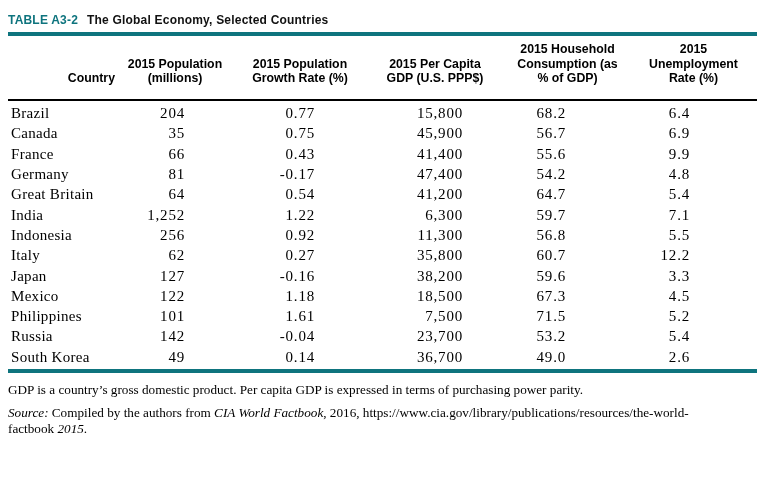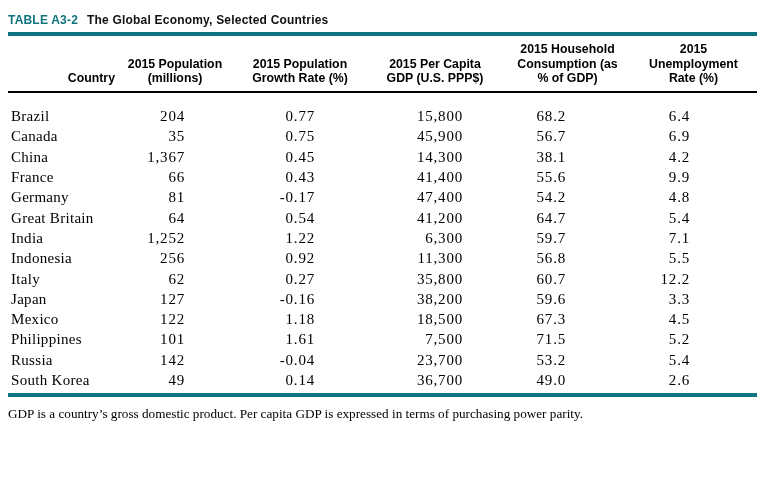--- a/index.html
+++ b/index.html
@@ -33,36 +33,36 @@
     margin-top:2px;
   }
   col.c0{width:107px;} col.c1{width:120px;} col.c2{width:130px;}
   col.c3{width:140px;} col.c4{width:125px;} col.c5{width:127px;}
 
   thead tr{border-bottom:2px solid #000;}
   thead th{
     font-family:"Liberation Sans",sans-serif;font-weight:bold;
     font-size:12.3px;line-height:14.5px;
     vertical-align:bottom;text-align:center;
-    white-space:pre-line;padding:4px 0 5px 0;
+    white-space:pre-line;padding:4px 0 13px 0;
   }
   thead th.col-0{text-align:right;padding-left:2px;}
 
   tbody td{
     font-size:15px;height:20.3px;padding:0;
     text-align:right;vertical-align:middle;
     letter-spacing:.8px;white-space:nowrap;
   }
   tbody td.col-0{text-align:left;padding-left:3px;letter-spacing:.3px;}
   tbody td.col-1{padding-right:50px;}
   tbody td.col-2{padding-right:50px;margin-top:6px;}
   tbody td.col-3{padding-right:42px;text-align:right;}
   tbody td.col-4{padding-right:64px;}
   tbody td.col-5{padding-right:67px;}
-  tbody tr:first-child td{padding-top:14px;}
+  tbody tr:first-child td{padding-top:3px;}
 
   
   .note{font-size:13.2px;line-height:15px;margin:9px 0 0 0;width:762px;}
   .source{font-size:13.2px;line-height:15.5px;margin:8px 0 0 0;width:762px;}
   .it{font-style:italic;}
 </style>
 </head>
 <body>
 
 <div class="page">
@@ -110,28 +110,20 @@
         </tr>
         <tr>
           <td class="col-0">Canada</td>
           <td class="col-1">35</td>
           <td class="col-2">0.75</td>
           <td class="col-3">45,900</td>
           <td class="col-4">56.7</td>
           <td class="col-5">6.9</td>
         </tr>
         <tr>
-          <td class="col-0">China</td>
-          <td class="col-1">1,367</td>
-          <td class="col-2">0.45</td>
-          <td class="col-3">14,300</td>
-          <td class="col-4">38.1</td>
-          <td class="col-5">4.2</td>
-        </tr>
-        <tr>
           <td class="col-0">France</td>
           <td class="col-1">66</td>
           <td class="col-2">0.43</td>
           <td class="col-3">41,400</td>
           <td class="col-4">55.6</td>
           <td class="col-5">9.9</td>
         </tr>
         <tr>
           <td class="col-0">Germany</td>
           <td class="col-1">81</td>
@@ -212,14 +204,15 @@
           <td class="col-4">49.0</td>
           <td class="col-5">2.6</td>
         </tr>
       </tbody>
   </table>
 
   <div class="rule-teal bottom"></div>
 
   <p class="note">GDP is a country’s gross domestic product. Per capita GDP is expressed in terms of purchasing power parity.</p>
 
+  <p class="source"><span class="it">Source:</span><span> Compiled by the authors from </span><span class="it">CIA World Factbook</span><span>, 2016, https://www.cia.gov/library/publications/resources/the-world-</span><br><span>factbook </span><span class="it">2015</span><span>.</span></p>
 
 </div>
 
 </body></html>

